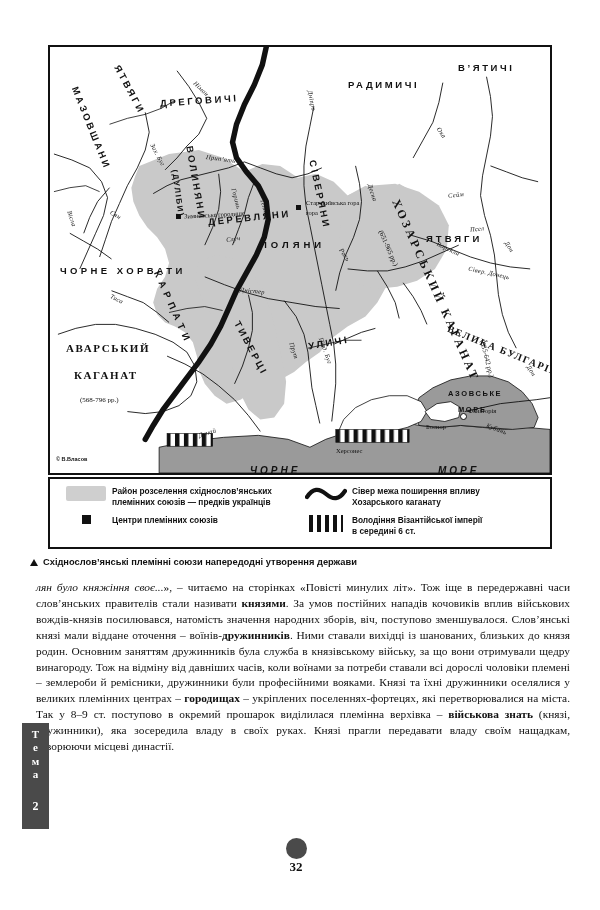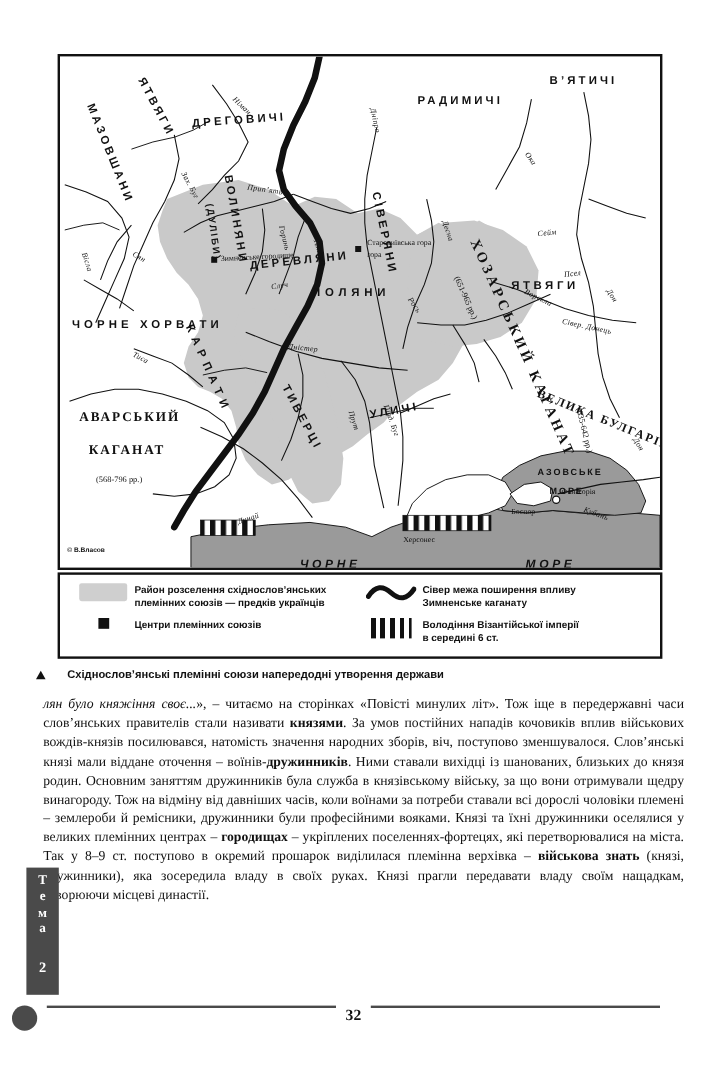--- a/index.html
+++ b/index.html
@@ -52,21 +52,21 @@
   .sw-dot{width:9px;height:9px;background:#111;}
   .sw-hatch{
     width:34px;height:17px;
     background:repeating-linear-gradient(90deg,#111 0 4px,#fff 4px 8px);
   }
 
   
   #caption{
     position:absolute; left:30px; top:557px; width:540px;
     font-family:"Liberation Sans", sans-serif; font-size:9.3px;
-    font-weight:bold; color:#111; display:flex; align-items:center; gap:18px;
+    font-weight:bold; color:#111; display:flex; align-items:center; gap:5px;
   }
   .tri{width:0;height:0;border-left:4.5px solid transparent;border-right:4.5px solid transparent;border-bottom:7.5px solid #111;}
 
   
   #body-text{
     position:absolute; left:36px; top:580px; width:534px;
     font-family:"Liberation Serif", serif; font-size:11.4px;
     line-height:1.395; text-align:justify; color:#111;
   }
   #body-text b{font-weight:bold;}
@@ -82,21 +82,21 @@
   #theme-tab .tw{
     font-family:"Liberation Serif", serif; font-weight:bold; font-size:11px;
     line-height:1.22; letter-spacing:0; text-align:center;
   }
   #theme-tab .tn{
     font-family:"Liberation Serif", serif; font-weight:bold; font-size:12px;
     margin-top:17px;
   }
 
   
-  #footer{position:absolute; left:10px; top:838px; width:548px; height:26px; display:flex; align-items:flex-start;}
+  #footer{position:absolute; left:22px; top:838px; width:548px; height:26px; display:flex; align-items:center;flex-direction:column;}
   #footer .bullet{width:21px;height:21px;border-radius:50%;background:#4a4a4a;flex:0 0 21px;}
   #footer .rule{height:2px;background:#4a4a4a;flex:1 1 auto;margin:0 8px;}
   #footer .pno{font-family:"Liberation Serif", serif;font-weight:bold;font-size:13px;color:#111;}
 </style>
 </head>
 <body>
 
 <div id="map-figure">
 
   <svg id="map-canvas" viewBox="0 0 504 430" preserveAspectRatio="none">
@@ -278,21 +278,21 @@
       </div>
     </div>
     <div class="lcol">
       <div class="lswatch">
         <svg width="42" height="16" viewBox="0 0 42 16">
           <path d="M 2,11 C 8,2 14,2 21,8 C 28,14 34,14 40,5" fill="none" stroke="#111" stroke-width="4.2" stroke-linecap="round"></path>
         </svg>
       </div>
       <div class="ltext">
         <div>Сівер межа поширення впливу</div>
-        <div>Зимненське каганату</div>
+        <div>Хозарського каганату</div>
       </div>
     </div>
   </div>
 
   <div class="lrow">
     <div class="lcol">
       <div class="lswatch">
         <div class="sw-dot"></div>
       </div>
       <div class="ltext">

